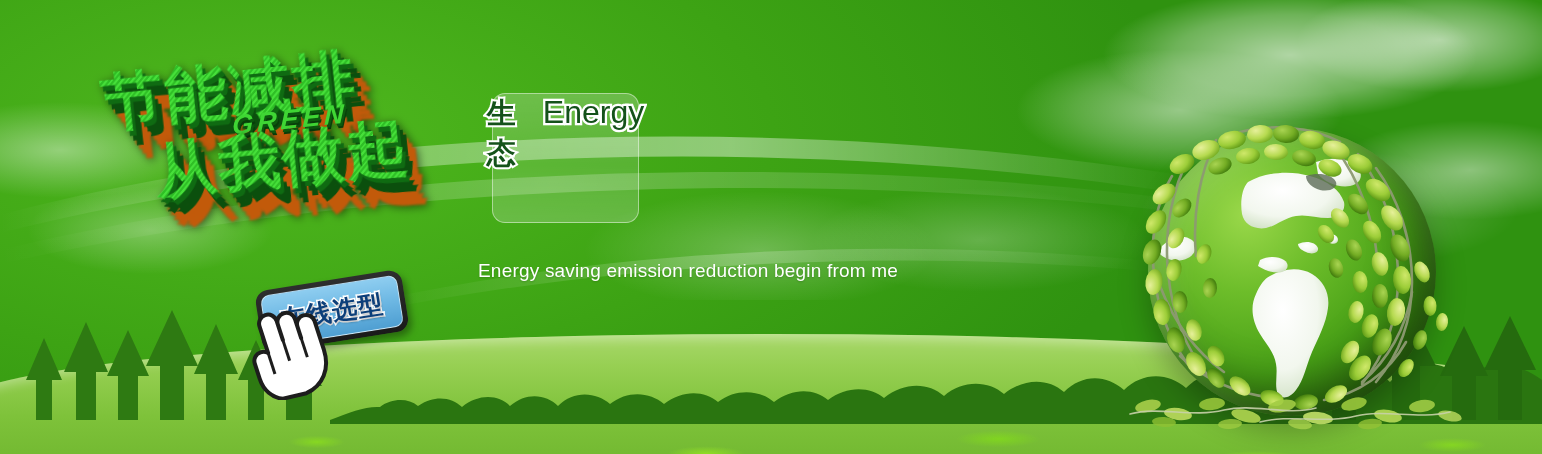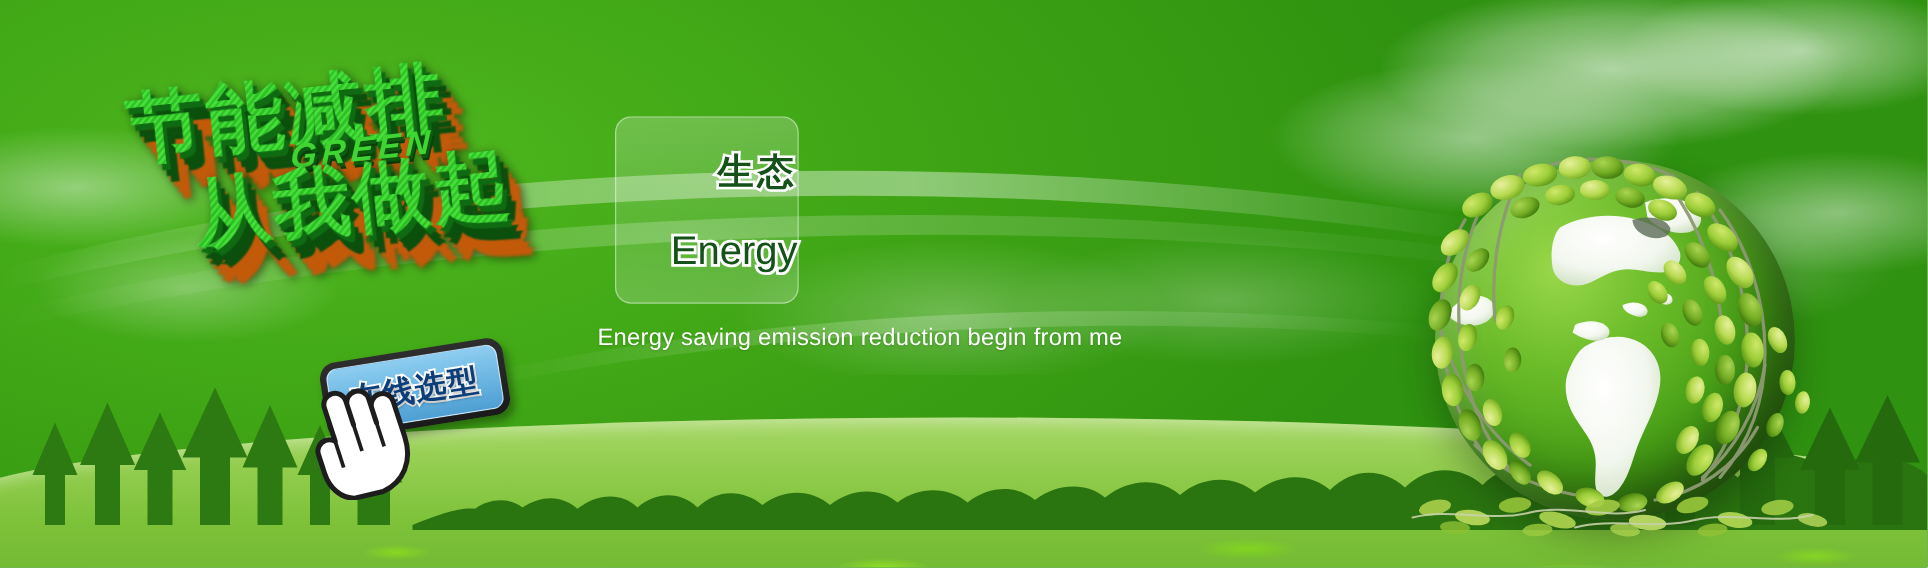--- a/index.html
+++ b/index.html
@@ -146,27 +146,27 @@
 
   
   .cards {
     position: absolute;
     left: 492px; top: 93px;
     display: flex;
     gap: 19px;
   }
   .card {
     width: 147px;
-    height: 150px;
+    height: 130px;
     border-radius: 13px;
     border: 1px solid rgba(255,255,255,0.45);
     background: linear-gradient(180deg, rgba(255,255,255,0.22) 0%, rgba(255,255,255,0.12) 55%, rgba(255,255,255,0.20) 100%);
     display: flex;
-    flex-direction: column;
-    align-items: flex-end;
+    flex-direction: row;
+    align-items: flex-start;
     justify-content: center;
     gap: 24px;
     backdrop-filter: blur(0.5px);
   }
   .card.wide  { width: 251px; }
   .card.wide2 { width: 200px; }
   .card-cn {
     font-size: 29px;
     font-weight: bold;
     color: #14521a;

